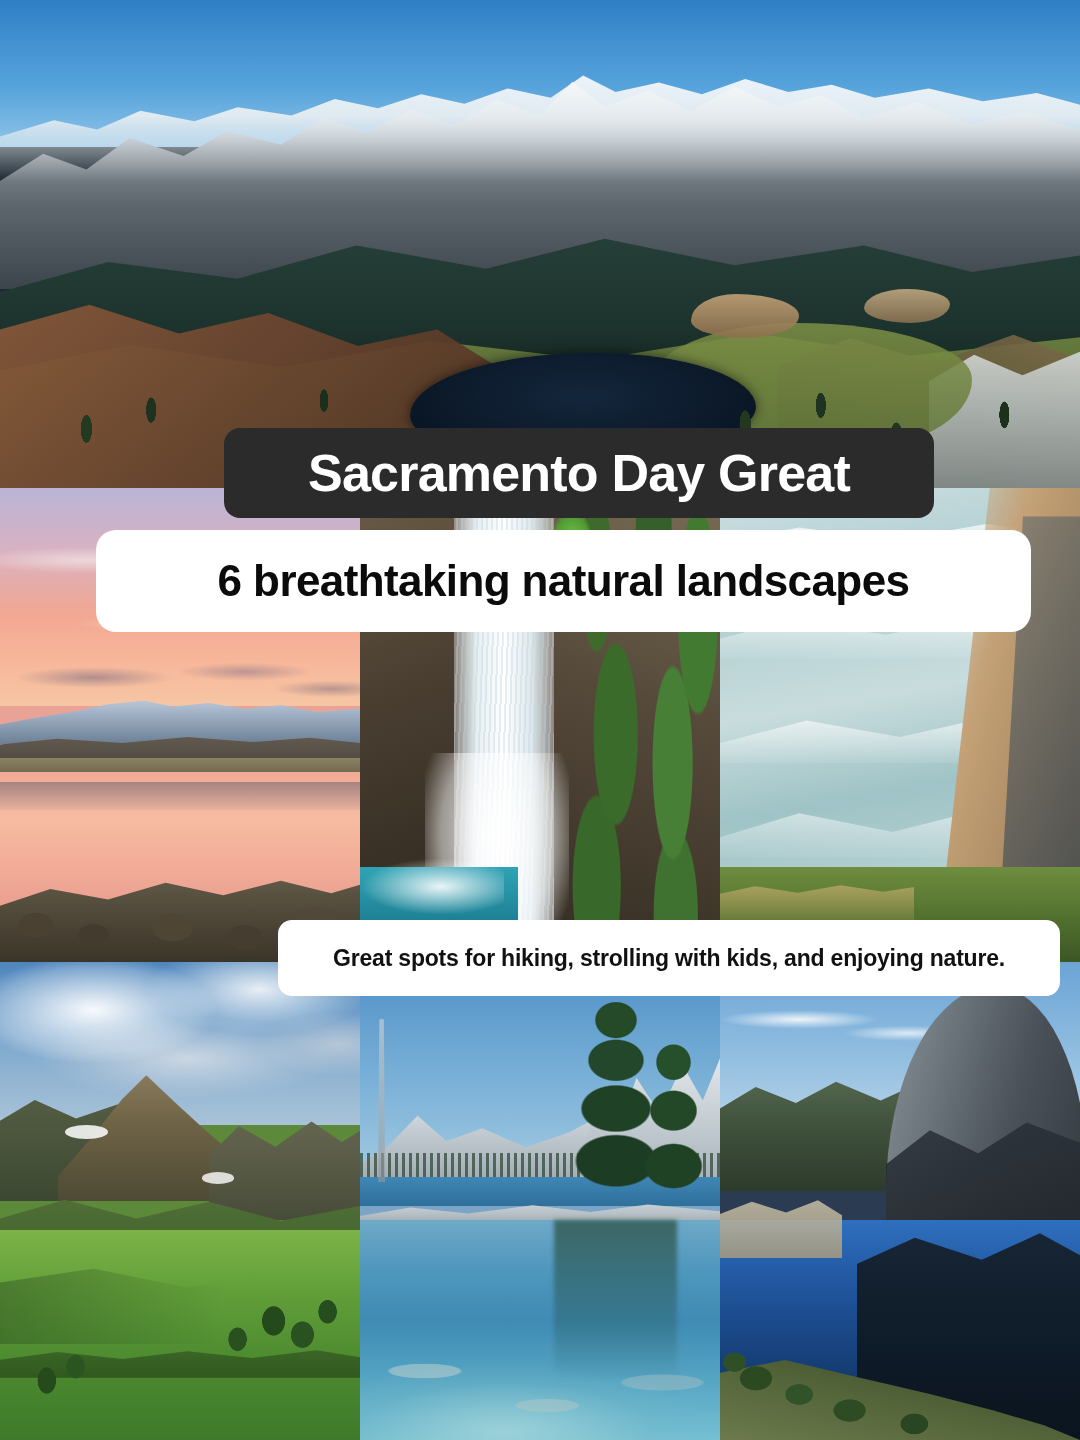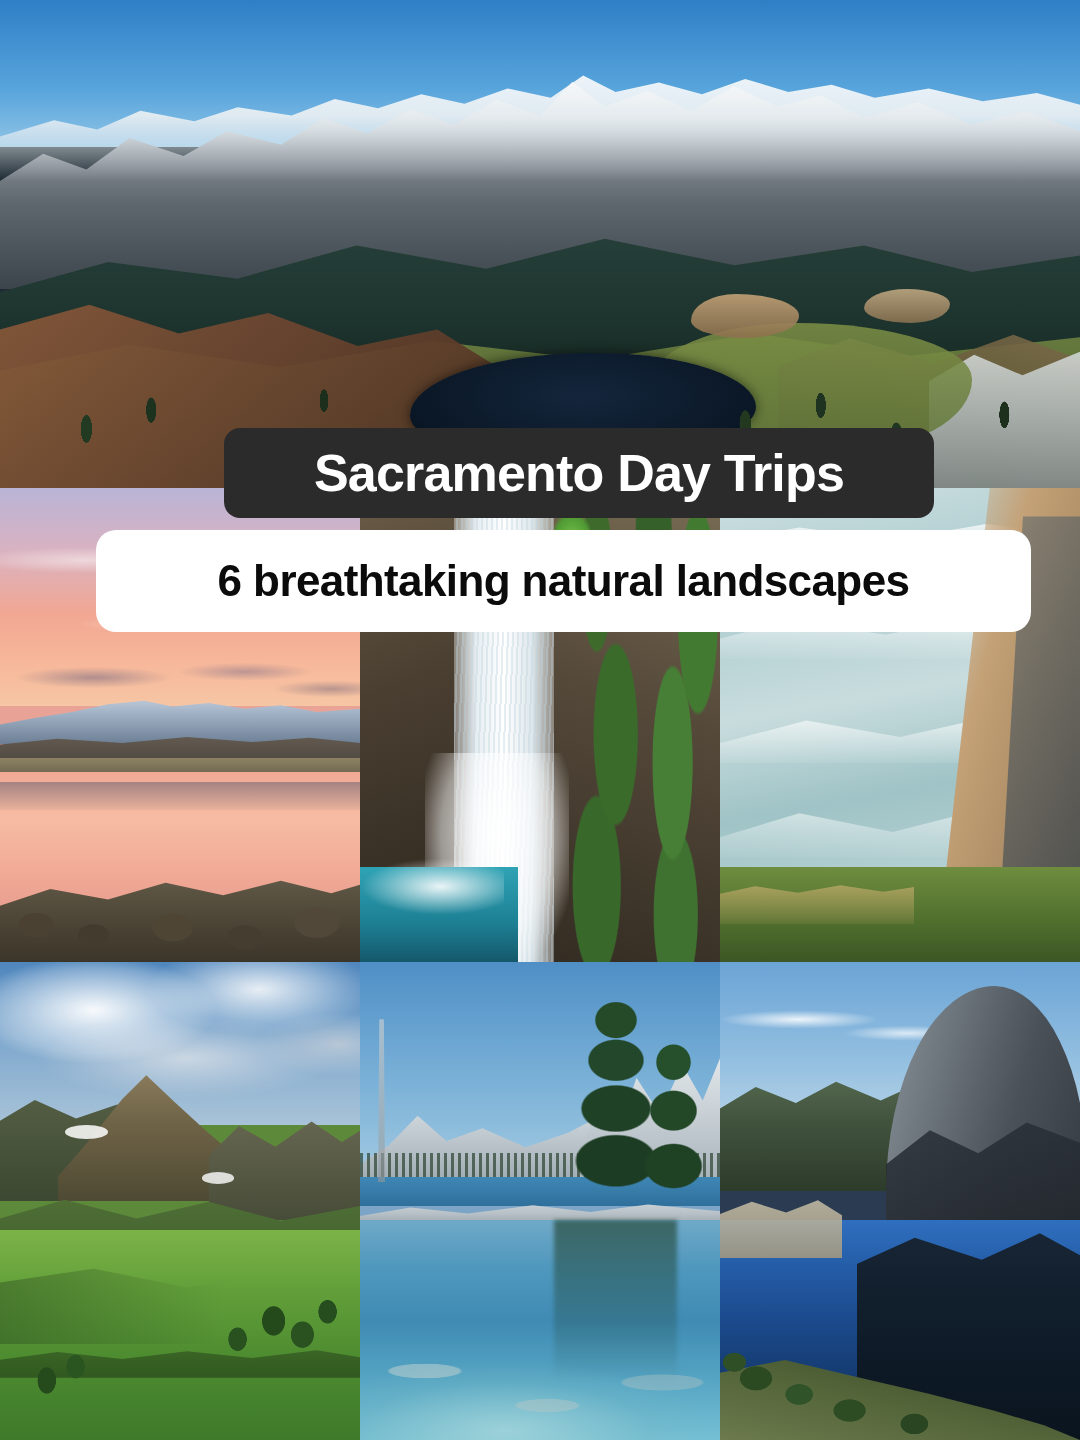--- a/index.html
+++ b/index.html
@@ -403,21 +403,24 @@
     <div class="layer domeShade"></div>
     <div class="layer water"></div>
     <div class="layer shadowW"></div>
     <div class="layer bank"></div>
     <div class="layer fore"></div>
     <div class="layer foreTrees"></div>
 
   </div>
 
   <div class="pill" id="title-pill">
-    <span class="t">Sacramento Day Trips</span>
+    <span class="t">Sacramento Day Great</span>
   </div>
 
   <div class="pill" id="subtitle-pill">
     <span class="t">6 breathtaking natural landscapes</span>
   </div>
 
+  <div class="pill" id="caption-pill">
+    <span class="t">Great spots for hiking, strolling with kids, and enjoying nature.</span>
+  </div>
 
 </div>
 
 </body></html>

